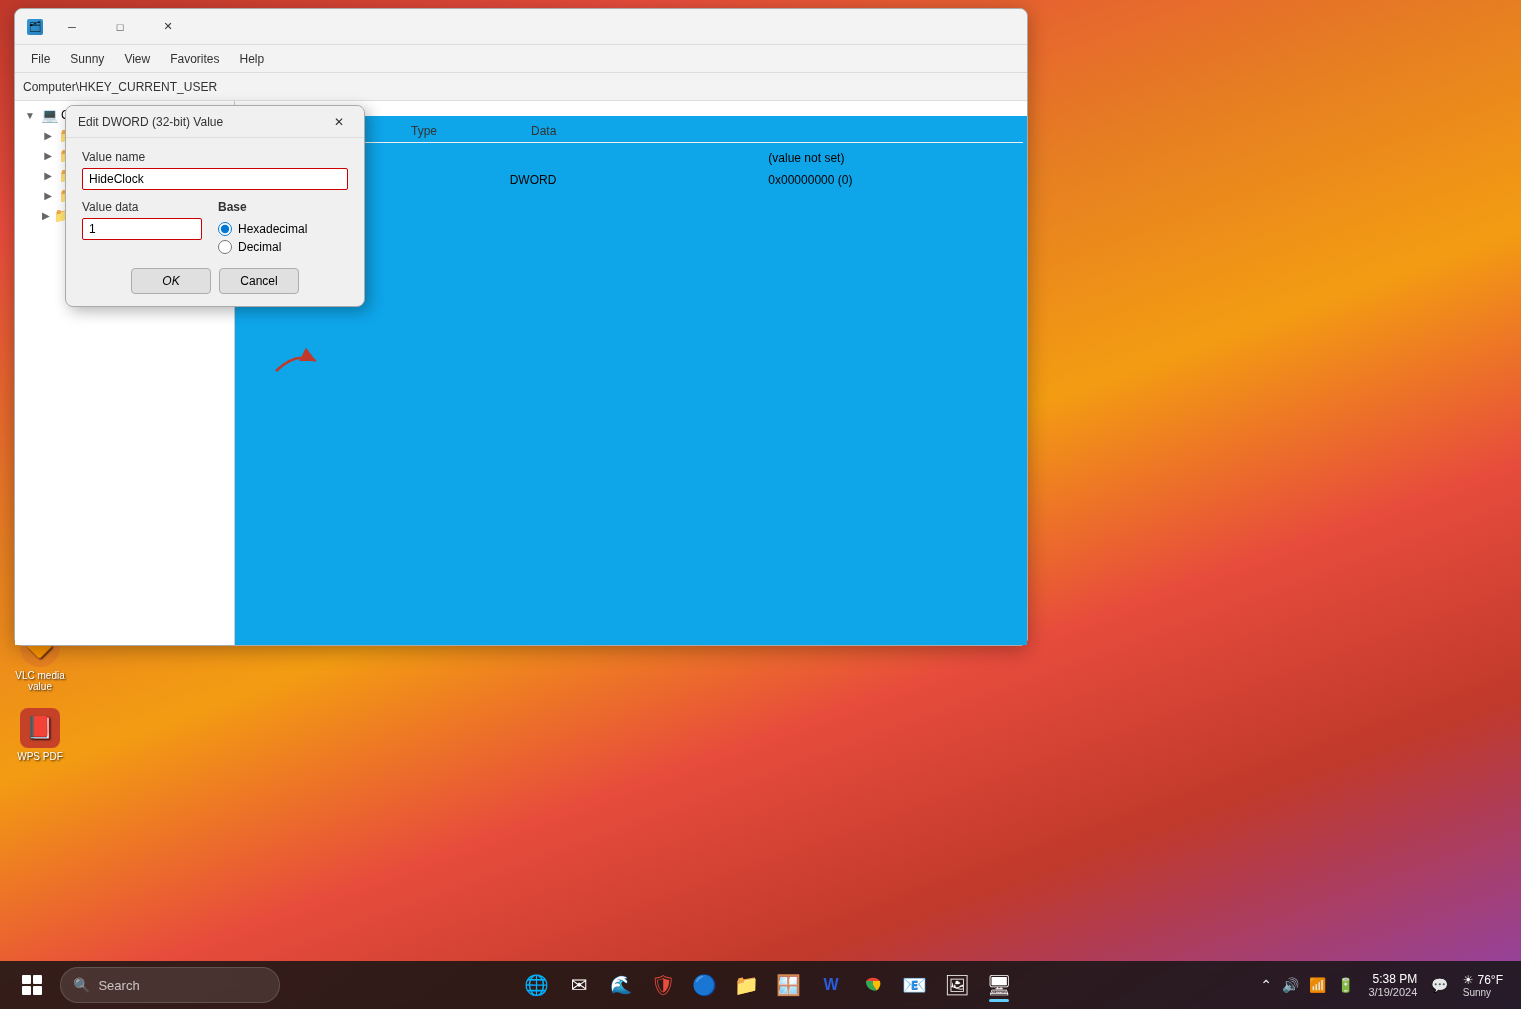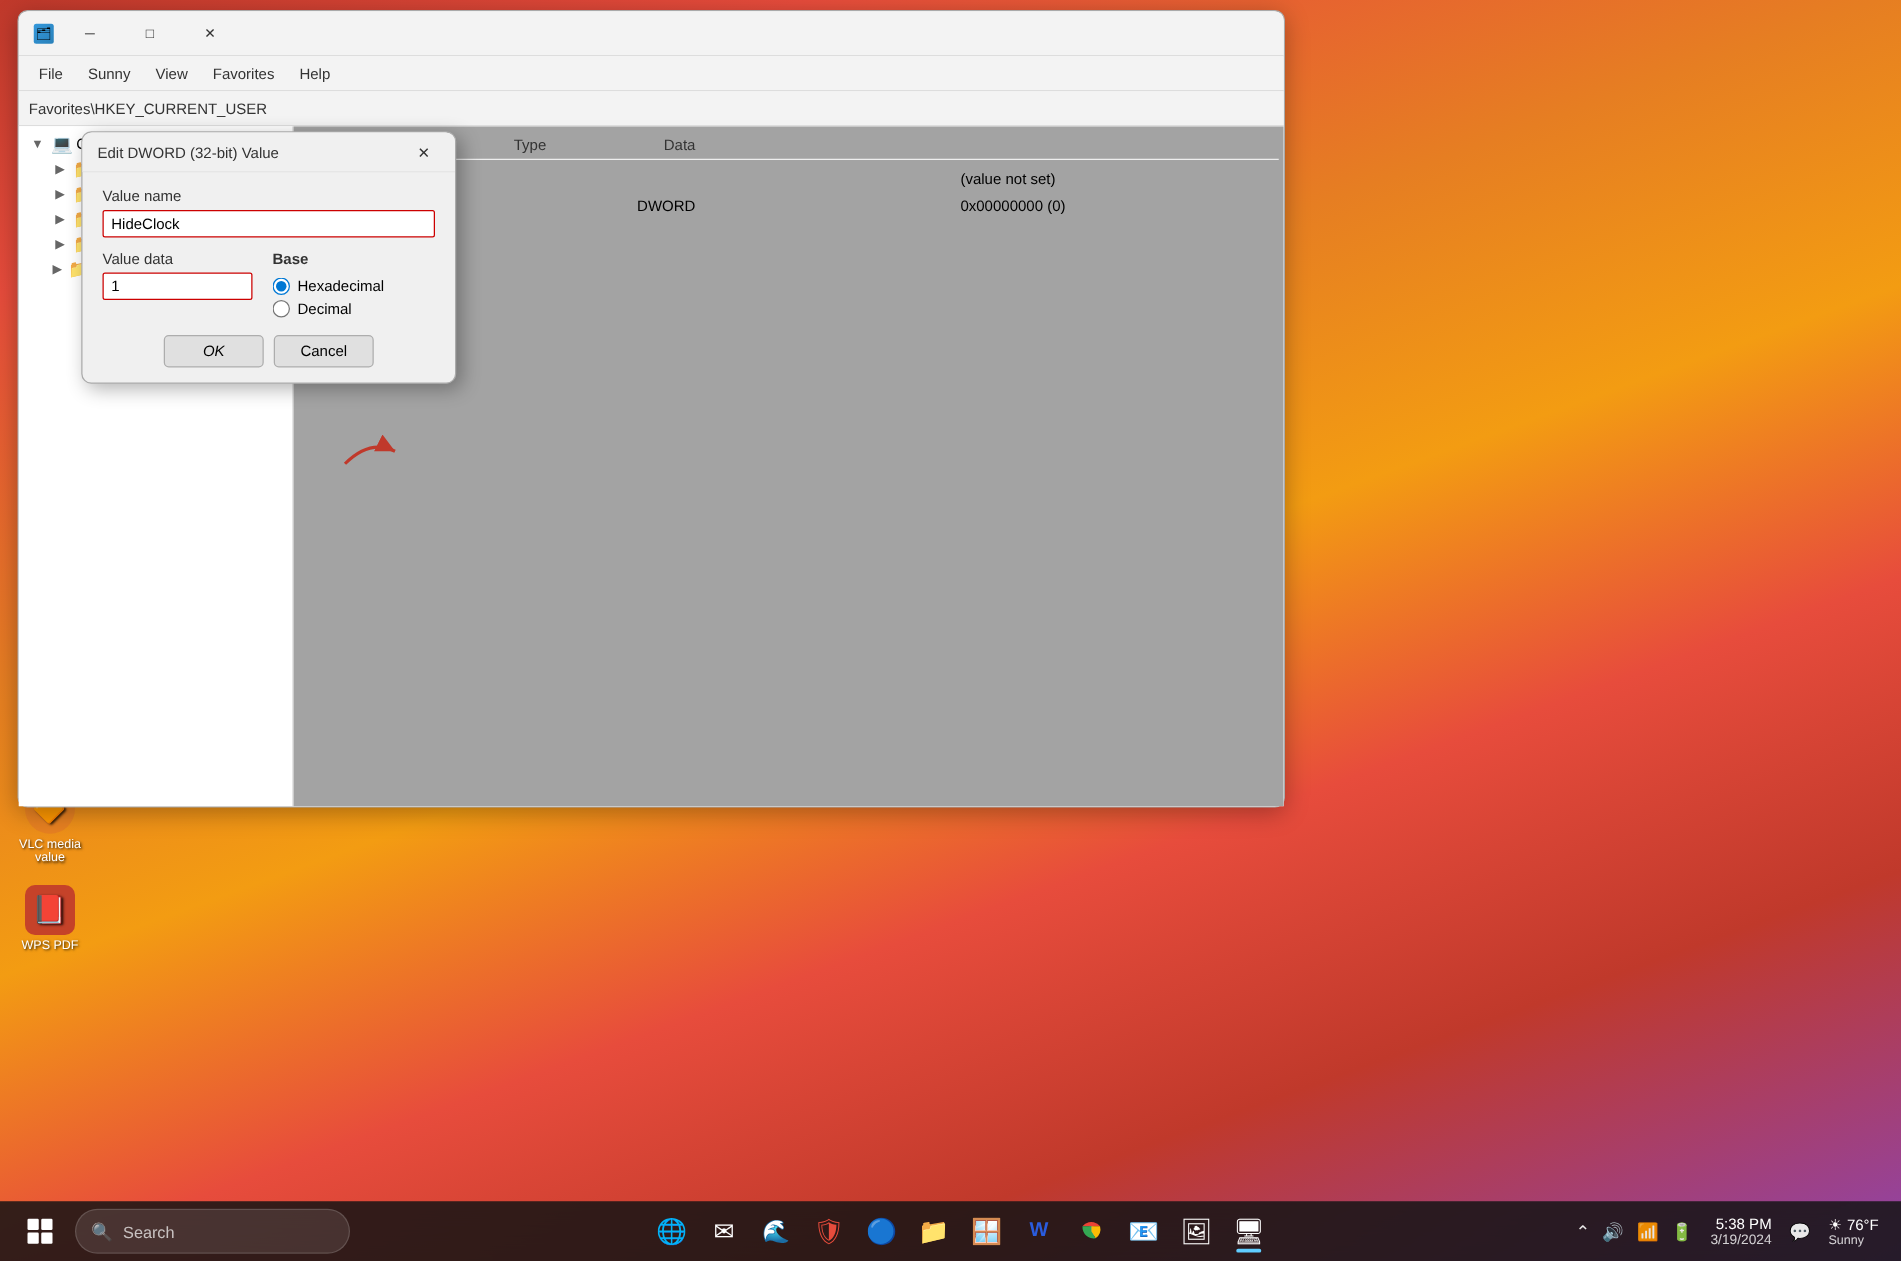--- a/index.html
+++ b/index.html
@@ -185,22 +185,23 @@
 
     .folder-icon {
       width: 16px;
       height: 16px;
       color: #f9c642;
       font-size: 14px;
     }
 
     .detail-pane {
       flex: 1;
-      background: #a3a3a3;
+      background: #0ea5e9;
       padding: 4px;
+      margin-top: 15px;
     }
 
     .detail-header {
       display: flex;
       border-bottom: 1px solid #eee;
       padding: 2px 4px;
       margin-bottom: 4px;
     }
 
     .detail-col {
@@ -598,21 +599,21 @@
 
   <div class="menu-bar">
     <span class="menu-item">File</span>
     <span class="menu-item">Sunny</span>
     <span class="menu-item">View</span>
     <span class="menu-item">Favorites</span>
     <span class="menu-item">Help</span>
   </div>
 
   <div class="address-bar">
-    <span>Favorites\HKEY_CURRENT_USER</span>
+    <span>Computer\HKEY_CURRENT_USER</span>
   </div>
 
   <div class="registry-content">
 
     <div class="tree-pane">
       <div class="tree-item">
         <span class="tree-expand">▼</span>
         <span class="folder-icon">💻</span>
         <span>Computer</span>
       </div>

